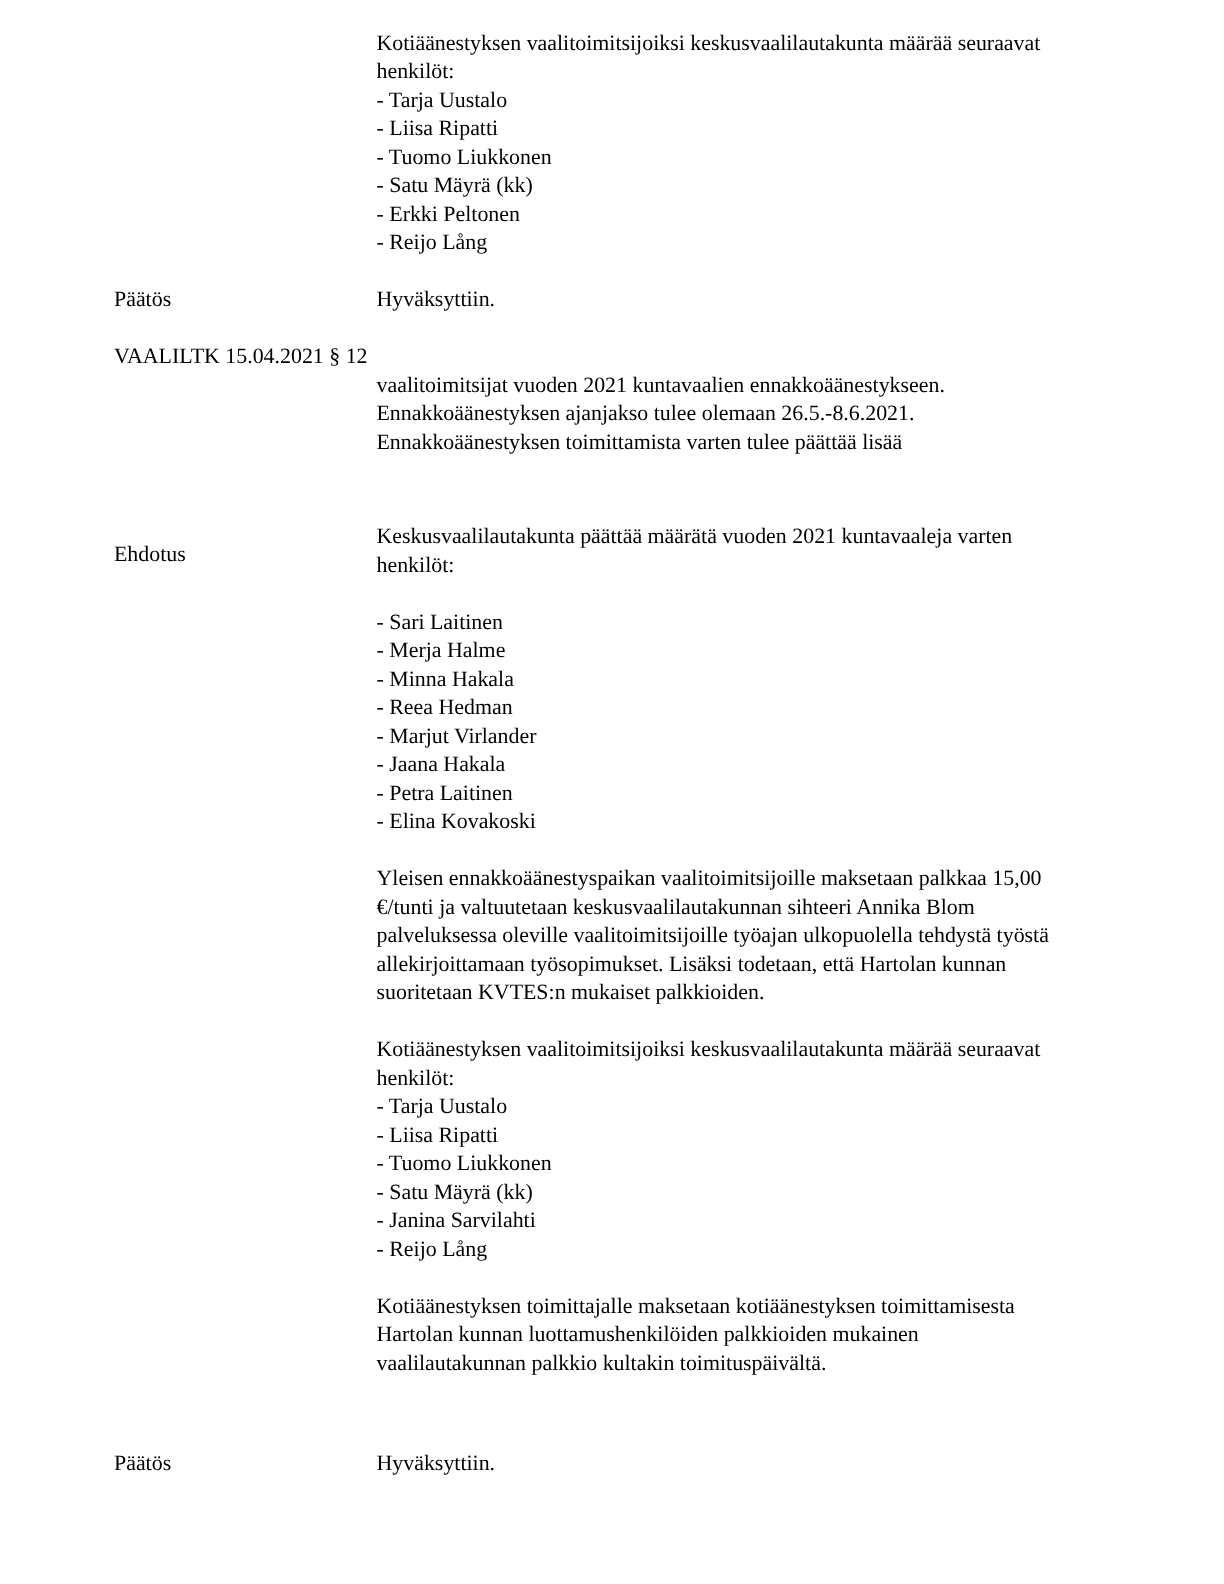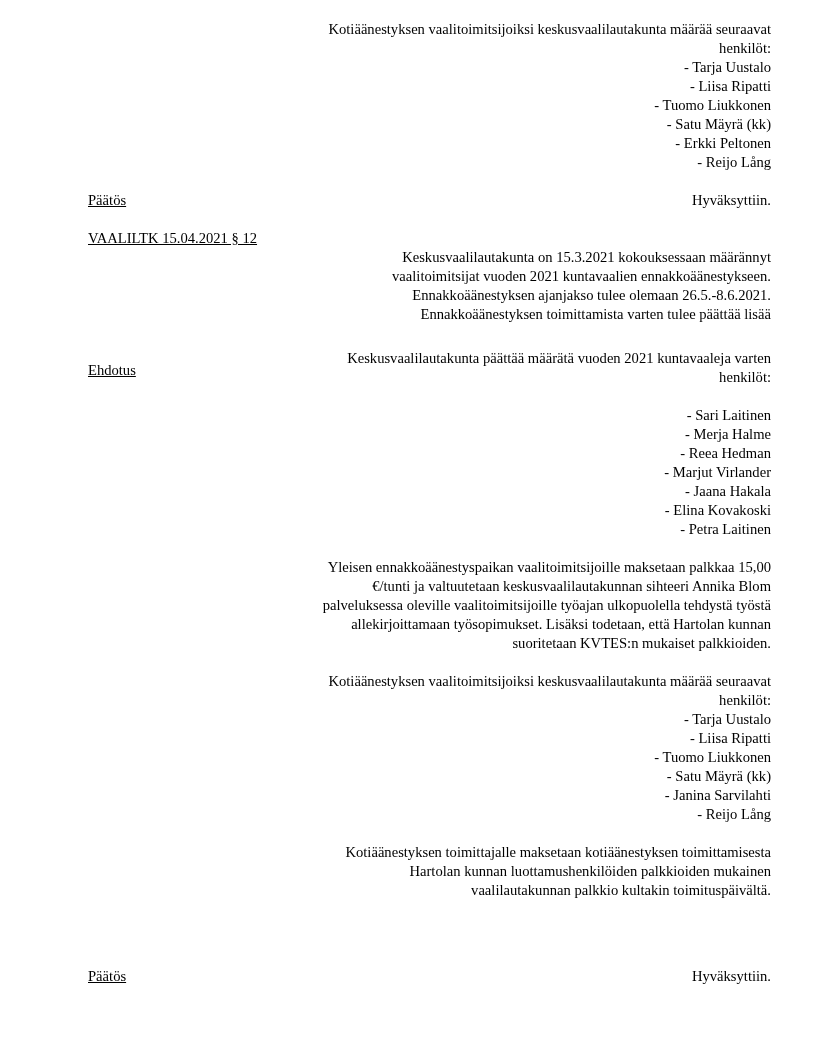--- a/index.html
+++ b/index.html
@@ -1,23 +1,23 @@
 <!DOCTYPE html>
 <html><head>
 <meta charset="utf-8">
 <style>
   html, body { margin: 0; padding: 0; background: #ffffff; }
   body {
     width: 816px; height: 1056px; position: relative; overflow: hidden;
     font-family: "Liberation Serif", "DejaVu Serif", serif;
     font-size: 14.6px; color: #000000; line-height: 19px;
   }
-  .label { position: absolute; left: 88px; white-space: nowrap; text-decoration: underline; }
+  .label { position: absolute; left: 76px; white-space: nowrap; }
   .block { position: absolute; left: 251px; width: 520px; }
-  .line { display: block; white-space: nowrap; height: 19px; text-align: right; }
+  .line { display: block; white-space: nowrap; height: 19px; }
   .gap { display: block; height: 19px; }
 </style>
 </head>
 <body>
 
 <div class="block" style="top:20px;">
   <span class="line">Kotiäänestyksen vaalitoimitsijoiksi keskusvaalilautakunta määrää seuraavat</span>
   <span class="line">henkilöt:</span>
   <span class="line">- Tarja Uustalo</span>
   <span class="line">- Liisa Ripatti</span>
@@ -28,38 +28,38 @@
 </div>
 
 <div class="label" style="top:191px;">Päätös</div>
 <div class="block" style="top:191px;">
   <span class="line">Hyväksyttiin.</span>
 </div>
 
 <div class="label" style="top:229px;">VAALILTK 15.04.2021 § 12</div>
 
 <div class="block" style="top:248px;">
-  <span class="line">Keskusvaalilautakunta on 15.3.2021 kokouksessaan määrännyt</span>
   <span class="line">vaalitoimitsijat vuoden 2021 kuntavaalien ennakkoäänestykseen.</span>
   <span class="line">Ennakkoäänestyksen ajanjakso tulee olemaan 26.5.-8.6.2021.</span>
   <span class="line">Ennakkoäänestyksen toimittamista varten tulee päättää lisää</span>
 </div>
 
 <div class="label" style="top:361px;">Ehdotus</div>
 <div class="block" style="top:349px;">
   <span class="line">Keskusvaalilautakunta päättää määrätä vuoden 2021 kuntavaaleja varten</span>
   <span class="line">henkilöt:</span>
   <span class="gap"></span>
   <span class="line">- Sari Laitinen</span>
   <span class="line">- Merja Halme</span>
+  <span class="line">- Minna Hakala</span>
   <span class="line">- Reea Hedman</span>
   <span class="line">- Marjut Virlander</span>
   <span class="line">- Jaana Hakala</span>
+  <span class="line">- Petra Laitinen</span>
   <span class="line">- Elina Kovakoski</span>
-  <span class="line">- Petra Laitinen</span>
   <span class="gap"></span>
   <span class="line">Yleisen ennakkoäänestyspaikan vaalitoimitsijoille maksetaan palkkaa 15,00</span>
   <span class="line">€/tunti ja valtuutetaan keskusvaalilautakunnan sihteeri Annika Blom</span>
   <span class="line">palveluksessa oleville vaalitoimitsijoille työajan ulkopuolella tehdystä työstä</span>
   <span class="line">allekirjoittamaan työsopimukset. Lisäksi todetaan, että Hartolan kunnan</span>
   <span class="line">suoritetaan KVTES:n mukaiset palkkioiden.</span>
   <span class="gap"></span>
   <span class="line">Kotiäänestyksen vaalitoimitsijoiksi keskusvaalilautakunta määrää seuraavat</span>
   <span class="line">henkilöt:</span>
   <span class="line">- Tarja Uustalo</span>

